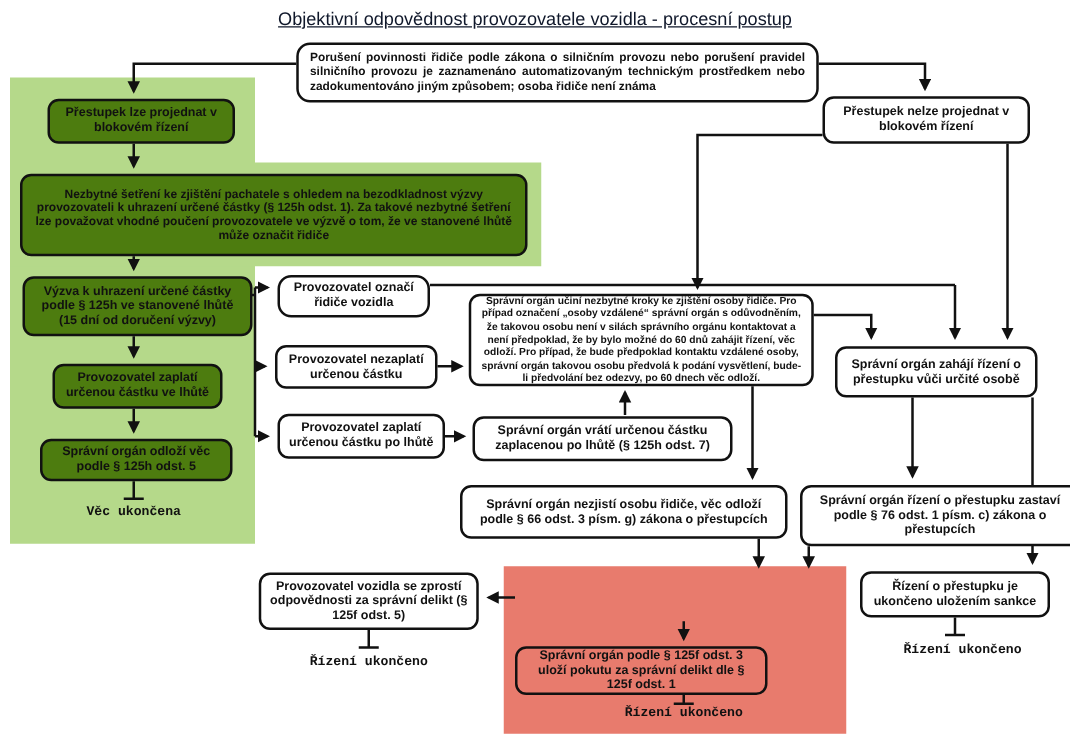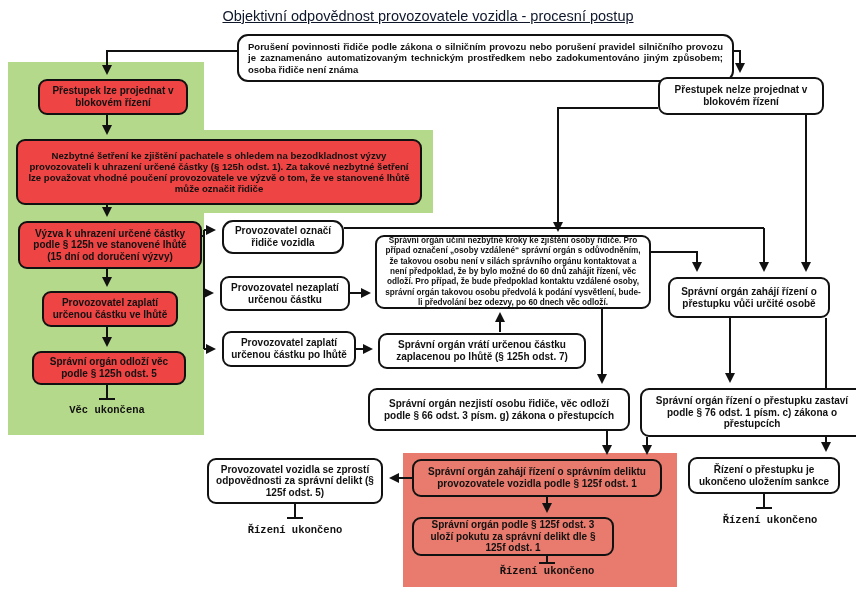--- a/index.html
+++ b/index.html
@@ -14,21 +14,21 @@
   .bg{position:absolute;}
   .bg.green{background:#b5d98a;}
   .bg.red{background:#e87b6d;}
   svg.wires{position:absolute;left:0;top:0;pointer-events:none;}
   .box{
     position:absolute;box-sizing:border-box;border:2px solid #111;border-radius:9px;
     background:#fff;display:flex;align-items:center;justify-content:center;
     text-align:center;font-weight:bold;font-size:10px;line-height:1.16;
     padding:2px 6px;
   }
-  .box.green{background:#ef4444;}
+  .box.green{background:#4d7c0f;}
   .box.red{background:#e87b6d;}
   .box.justify{text-align:justify;text-justify:inter-word;line-height:1.18;}
   .lbl{
     position:absolute;font-weight:bold;font-size:10.5px;text-align:center;color:#111;font-family:Liberation Mono, monospace;
   }
 </style>
 </head>
 <body>
 
 <div id="canvas">
@@ -71,21 +71,21 @@
       <path d="M 826,318 V 450" marker-end="url(#arr)"></path>
       <path d="M 647,437 V 453" marker-end="url(#arr)"></path>
       <path d="M 412,478 H 391" marker-end="url(#arr)"></path>
       <path d="M 547,497 V 511" marker-end="url(#arr)"></path>
       <path d="M 295,504 V 518 M 287,518 H 303"></path>
       <path d="M 547,556 V 563 M 539,563 H 555"></path>
       <path d="M 764,494 V 508 M 756,508 H 772"></path>
     </g>
   </svg>
 
-  <div class="box justify" style="left:237px;top:34px;width:497px;height:48px;font-size:9.5px;border-radius:11px;padding:2px 9px;">Porušení povinnosti řidiče podle zákona o silničním provozu nebo porušení pravidel silničního provozu je zaznamenáno automatizovaným technickým prostředkem nebo zadokumentováno jiným způsobem; osoba řidiče není známa</div>
+  <div class="box justify" style="left:237px;top:34px;width:418px;height:48px;font-size:9.5px;border-radius:11px;padding:2px 9px;">Porušení povinnosti řidiče podle zákona o silničním provozu nebo porušení pravidel silničního provozu je zaznamenáno automatizovaným technickým prostředkem nebo zadokumentováno jiným způsobem; osoba řidiče není známa</div>
 
   <div class="box green" style="left:38px;top:79px;width:150px;height:36px;">Přestupek lze projednat v blokovém řízení</div>
 
   <div class="box green" style="left:16px;top:139px;width:406px;height:66px;font-size:9.6px;">Nezbytné šetření ke zjištění pachatele s ohledem na bezodkladnost výzvy provozovateli k uhrazení určené částky (§ 125h odst. 1). Za takové nezbytné šetření lze považovat vhodné poučení provozovatele ve výzvě o tom, že ve stanovené lhůtě může označit řidiče</div>
 
   <div class="box green" style="left:18px;top:221px;width:184px;height:48px;">Výzva k uhrazení určené částky podle § 125h ve stanovené lhůtě (15 dní od doručení výzvy)</div>
 
   <div class="box green" style="left:42px;top:291px;width:136px;height:36px;">Provozovatel zaplatí určenou částku ve lhůtě</div>
 
   <div class="box green" style="left:32px;top:351px;width:154px;height:34px;">Správní orgán odloží věc podle § 125h odst. 5</div>
@@ -107,21 +107,20 @@
   <div class="box" style="left:378px;top:333px;width:208px;height:36px;">Správní orgán vrátí určenou částku zaplacenou po lhůtě (§ 125h odst. 7)</div>
 
   <div class="box" style="left:368px;top:388px;width:262px;height:43px;">Správní orgán nezjistí osobu řidiče, věc odloží podle § 66 odst. 3 písm. g) zákona o přestupcích</div>
 
   <div class="box" style="left:640px;top:388px;width:224px;height:49px;">Správní orgán řízení o přestupku zastaví podle § 76 odst. 1 písm. c) zákona o přestupcích</div>
 
   <div class="box" style="left:207px;top:458px;width:176px;height:46px;">Provozovatel vozidla se zprostí odpovědnosti za správní delikt (§ 125f odst. 5)</div>
 
   <div class="lbl" style="left:235px;top:524px;width:120px;">Řízení ukončeno</div>
 
-  <div class="box red" style="left:412px;top:459px;width:250px;height:38px;">Správní orgán zahájí řízení o správním deliktu provozovatele vozidla podle § 125f odst. 1</div>
 
   <div class="box red" style="left:412px;top:517px;width:202px;height:39px;">Správní orgán podle § 125f odst. 3 uloží pokutu za správní delikt dle § 125f odst. 1</div>
 
   <div class="lbl" style="left:487px;top:565px;width:120px;">Řízení ukončeno</div>
 
   <div class="box" style="left:688px;top:457px;width:152px;height:37px;">Řízení o přestupku je ukončeno uložením sankce</div>
 
   <div class="lbl" style="left:710px;top:514px;width:120px;">Řízení ukončeno</div>
 
 </div>

